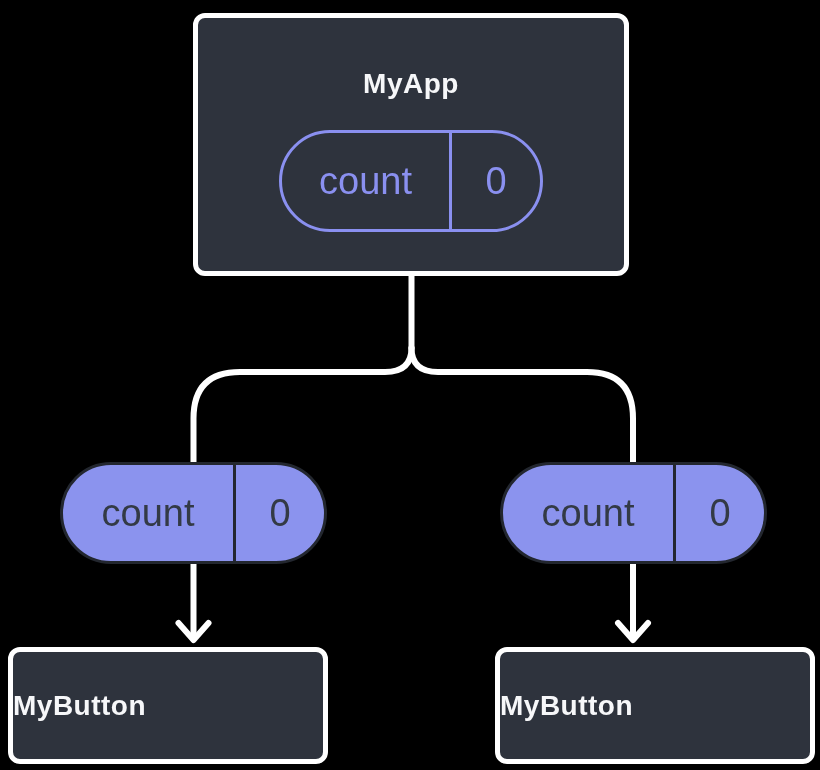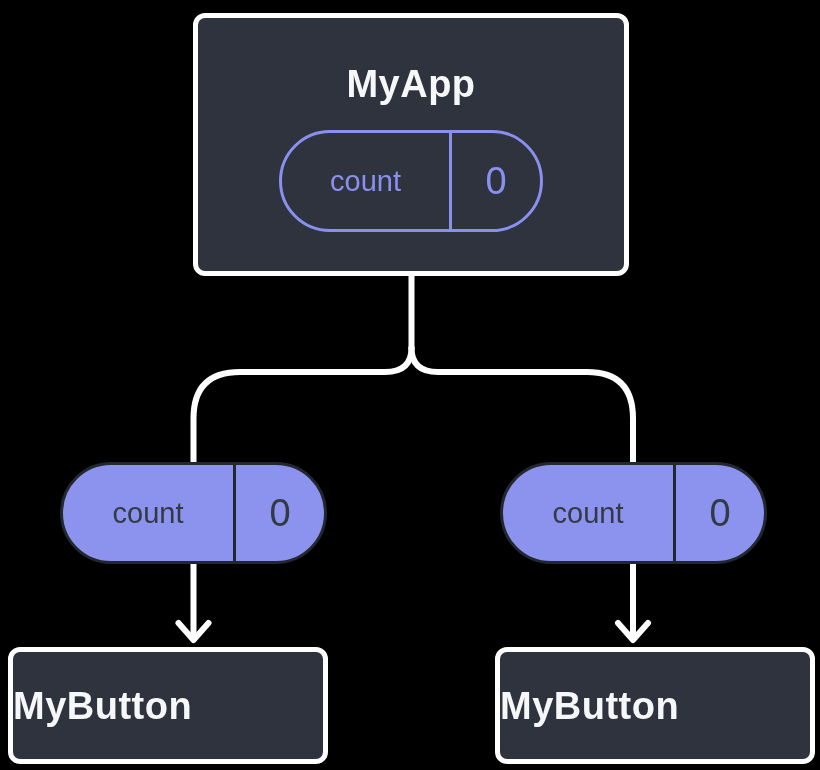--- a/index.html
+++ b/index.html
@@ -30,39 +30,39 @@
     align-items: center;
   }
   .app {
     left: 193px; top: 13px; width: 436px; height: 263px;
     flex-direction: column;
     justify-content: flex-start;
     padding-top: 44px;
   }
   .title {
     color: var(--box-text, #f6f7f9);
-    font-size: 38px;
+    font-size: 28px;
     font-weight: 600;
     line-height: 44px;
     letter-spacing: 0.5px;
   }
   .app .title { margin-bottom: 24px; }
   .pill {
     display: flex;
     align-items: stretch;
     box-sizing: border-box;
     border-radius: 52px;
     overflow: hidden;
   }
   .pill .name {
     flex: 1;
     display: flex;
     align-items: center;
     justify-content: center;
-    font-size: 29px;
+    font-size: 38px;
   }
   .pill .value {
     width: 88px;
     display: flex;
     align-items: center;
     justify-content: center;
     font-size: 38px;
   }
   .pill .divider { width: 3px; }
   .pill-outline {

